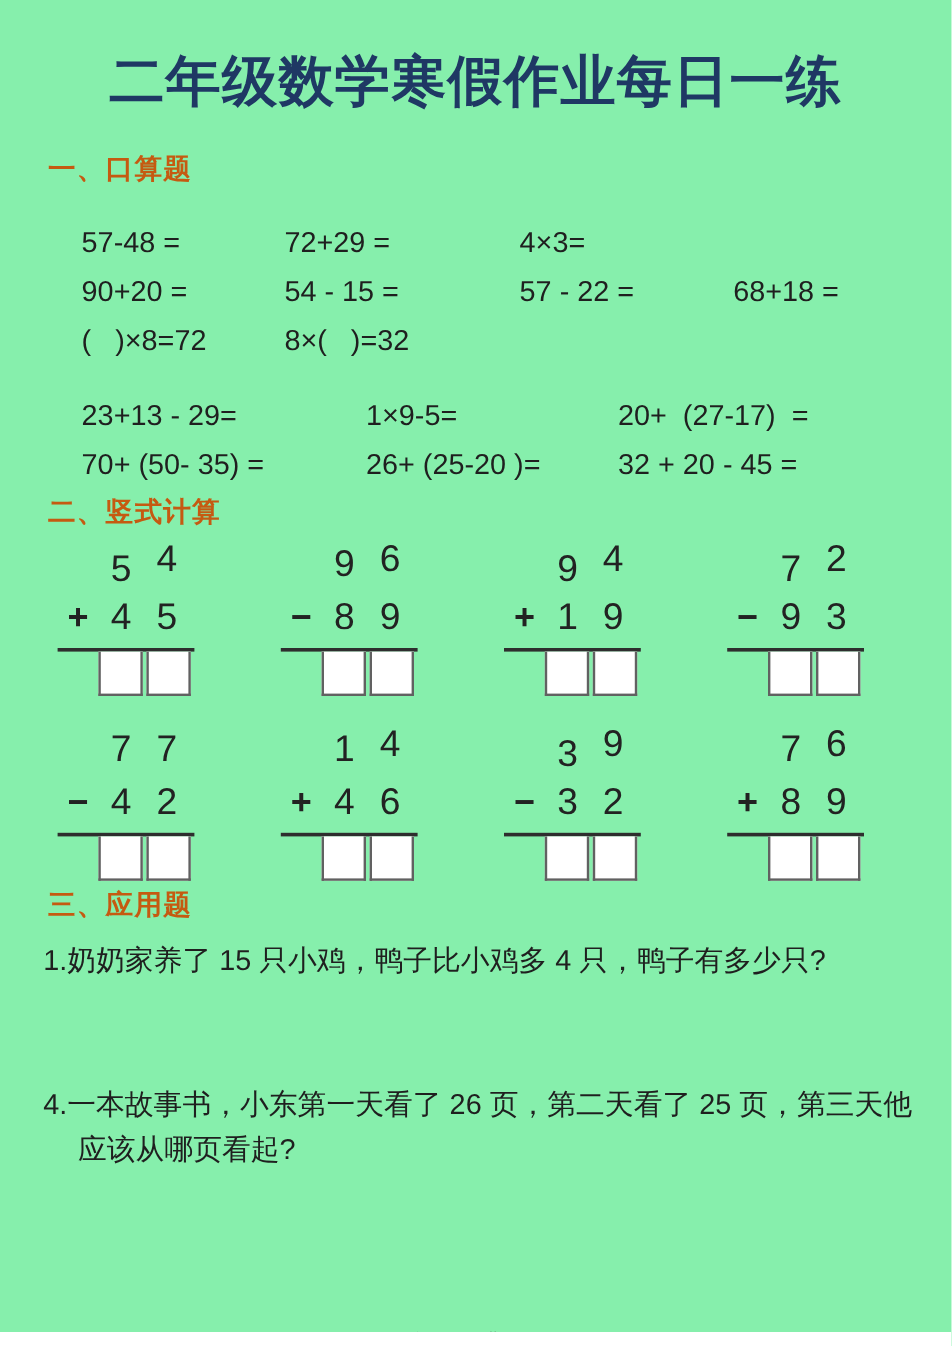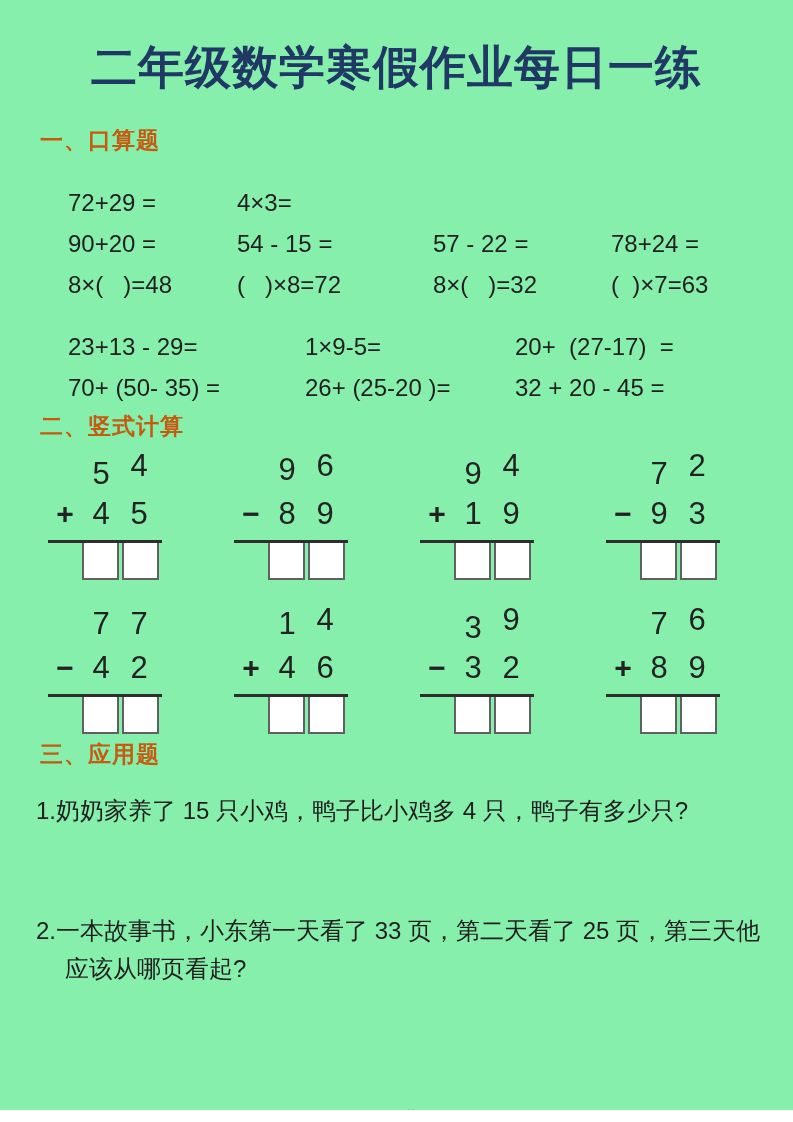--- a/index.html
+++ b/index.html
@@ -78,21 +78,21 @@
   }
 
   
   .word { margin: 0 20px 0 36px; font-size: 24px; }
   .word p {
     margin: 0;
     padding-left: 29px;
     text-indent: -29px;
     line-height: 38px;
   }
-  .word .p1 { margin-top: 24px; }
+  .word .p1 { margin-top: 14px; }
   .word .p2 { margin-top: 82px; max-width: 745px; }
 
   .footer {
     position: absolute;
     left: 0;
     right: 0;
     top: 1108px;
     text-align: center;
     font-size: 12.5px;
     color: #3a3a3a;
@@ -103,34 +103,33 @@
 <body>
 
 <div class="page">
 
   <h1 class="title">二年级数学寒假作业每日一练</h1>
 
   <div class="sec-heading">一、口算题</div>
 
   <div class="oral">
     <div class="oral-row cols4">
+      <span class="oral-cell">57-48 =</span>
       <span class="oral-cell">72+29 =</span>
       <span class="oral-cell">4×3=</span>
     </div>
     <div class="oral-row cols4">
       <span class="oral-cell">90+20 =</span>
       <span class="oral-cell">54 - 15 =</span>
       <span class="oral-cell">57 - 22 =</span>
-      <span class="oral-cell">78+24 =</span>
+      <span class="oral-cell">68+18 =</span>
     </div>
     <div class="oral-row cols4">
-      <span class="oral-cell">8×(   )=48</span>
       <span class="oral-cell">(   )×8=72</span>
       <span class="oral-cell">8×(   )=32</span>
-      <span class="oral-cell">(  )×7=63</span>
     </div>
     <div class="oral-row cols3 gap-above">
       <span class="oral-cell">23+13 - 29=</span>
       <span class="oral-cell">1×9-5=</span>
       <span class="oral-cell">20+  (27-17)  =</span>
     </div>
     <div class="oral-row cols3">
       <span class="oral-cell">70+ (50- 35) =</span>
       <span class="oral-cell">26+ (25-20 )=</span>
       <span class="oral-cell">32 + 20 - 45 =</span>
@@ -284,18 +283,18 @@
         <span class="vc-box"></span>
       </div>
     </div>
 
   </div>
 
   <div class="sec-heading mid">三、应用题</div>
 
   <div class="word">
     <p class="p1">1.奶奶家养了 15 只小鸡，鸭子比小鸡多 4 只，鸭子有多少只?</p>
-    <p class="p2">2.一本故事书，小东第一天看了 33 页，第二天看了 25 页，第三天他应该从哪页看起?</p>
+    <p class="p2">4.一本故事书，小东第一天看了 26 页，第二天看了 25 页，第三天他应该从哪页看起?</p>
   </div>
 
   <div class="footer">第　页 , 共　页</div>
 
 </div>
 
 </body></html>

